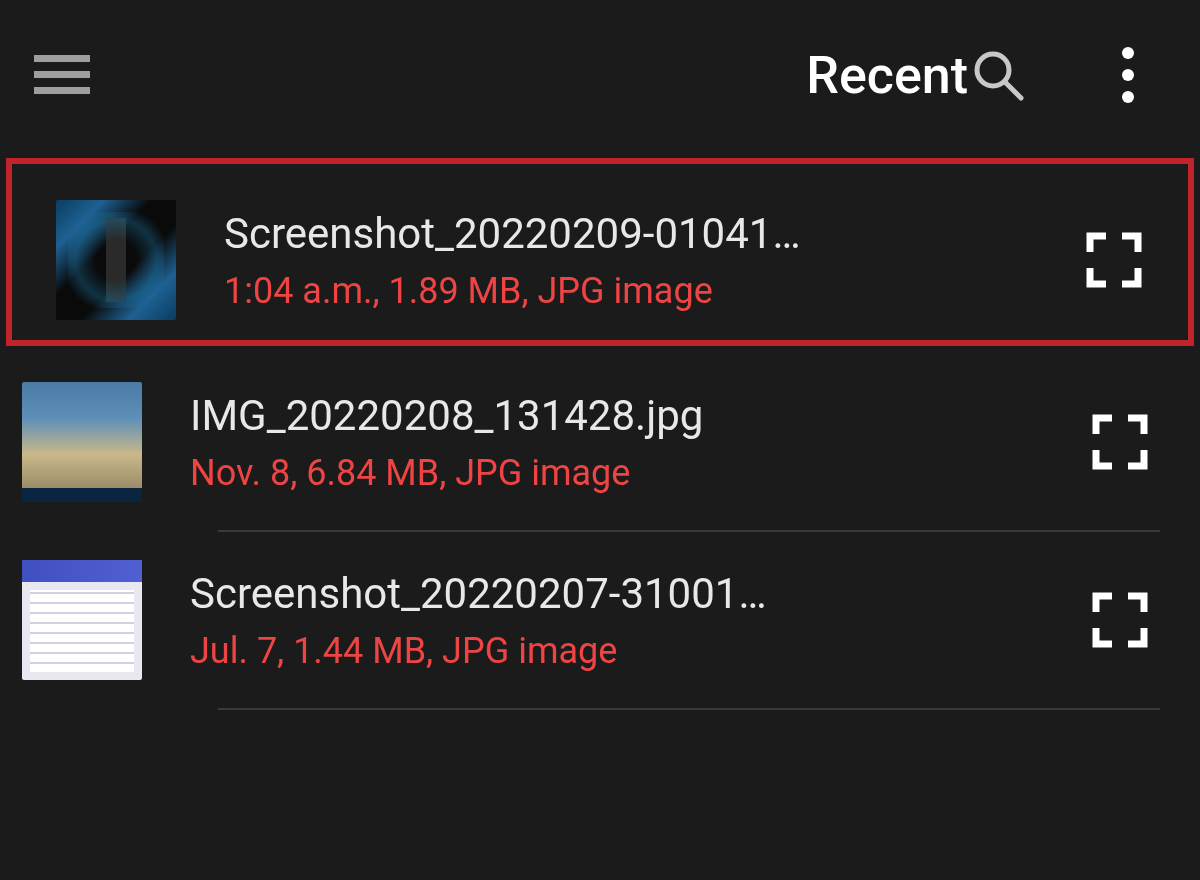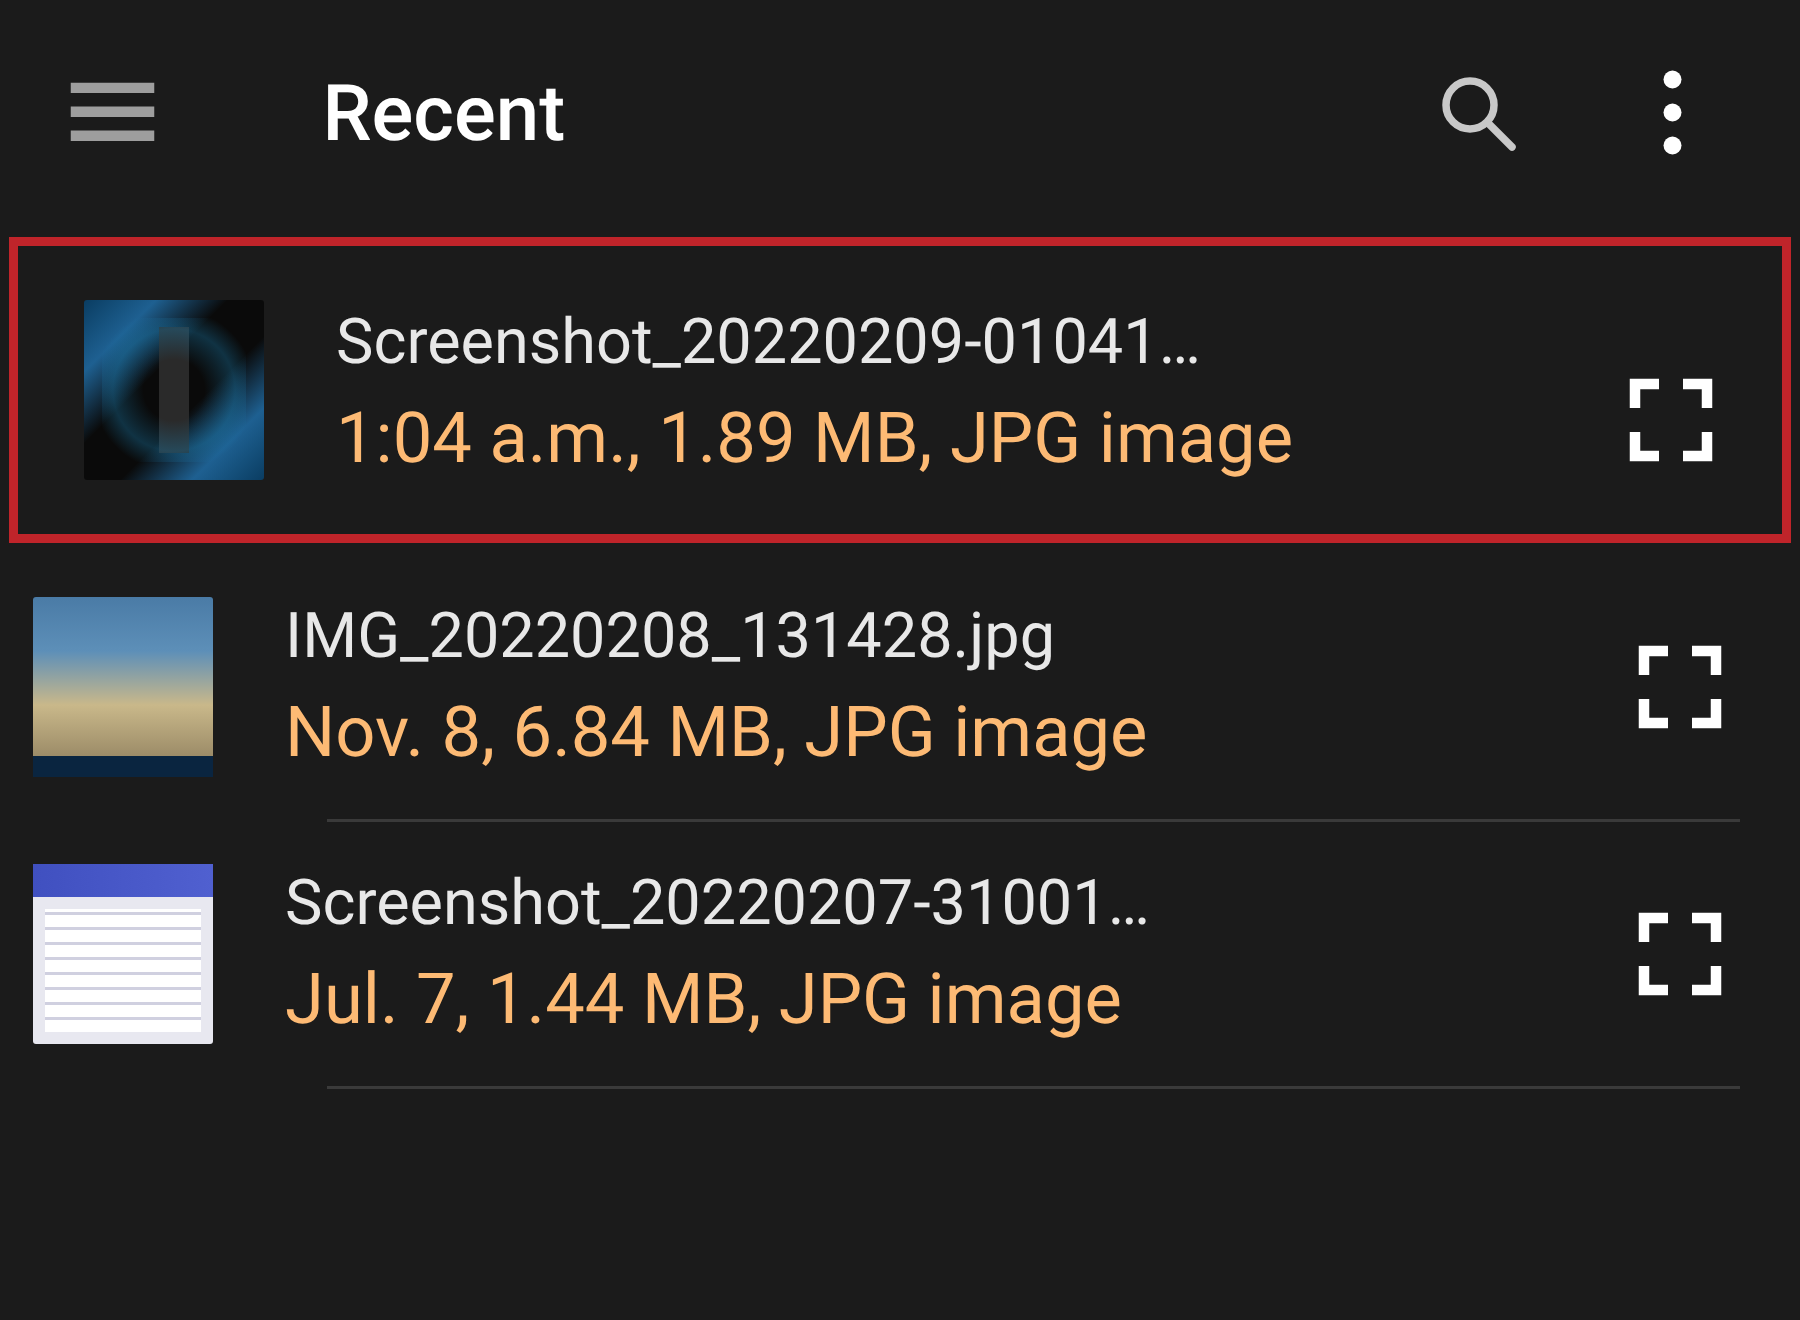--- a/index.html
+++ b/index.html
@@ -11,21 +11,22 @@
       width: 1200px;
       height: 880px;
       background: #1b1b1b;
       font-family: Roboto, 'Segoe UI', Arial, sans-serif;
       overflow: hidden;
     }
     .header {
       display: flex;
       align-items: center;
       height: 150px;
-      padding: 0 35px;
+      padding: 0 22px;
+      text-align: right;
     }
     .menu-icon {
       width: 80px;
       height: 80px;
       display: flex;
       align-items: center;
       justify-content: center;
       cursor: pointer;
     }
     .menu-icon svg {
@@ -79,22 +80,21 @@
     .list-row {
       display: flex;
       align-items: center;
       padding: 28px 40px 28px 22px;
       position: relative;
       cursor: pointer;
     }
     .list-row.highlighted {
       border: 6px solid #c0242a;
       margin: 8px 6px;
-      padding: 36px 34px 36px 44px;
-      align-items: flex-end;
+      padding: 36px 34px 20px 44px;
     }
     .thumb {
       width: 120px;
       height: 120px;
       border-radius: 2px;
       flex-shrink: 0;
     }
     .thumb-1 {
       background: linear-gradient(135deg, #0a3d62 0%, #1e6091 20%, #0a0a0a 40%, #0a0a0a 60%, #1e6091 80%, #0a3d62 100%);
       position: relative;
@@ -162,22 +162,22 @@
       color: #e8e8e8;
       font-size: 42px;
       font-weight: 400;
       white-space: nowrap;
       overflow: hidden;
       text-overflow: ellipsis;
       margin-bottom: 12px;
       max-width: 720px;
     }
     .row-sub {
-      color: #fdba74;
-      font-size: 47px;
+      color: #ef4444;
+      font-size: 36px;
       font-weight: 400;
       white-space: nowrap;
     }
     .expand-icon {
       width: 80px;
       height: 80px;
       display: flex;
       align-items: center;
       justify-content: center;
       cursor: pointer;

